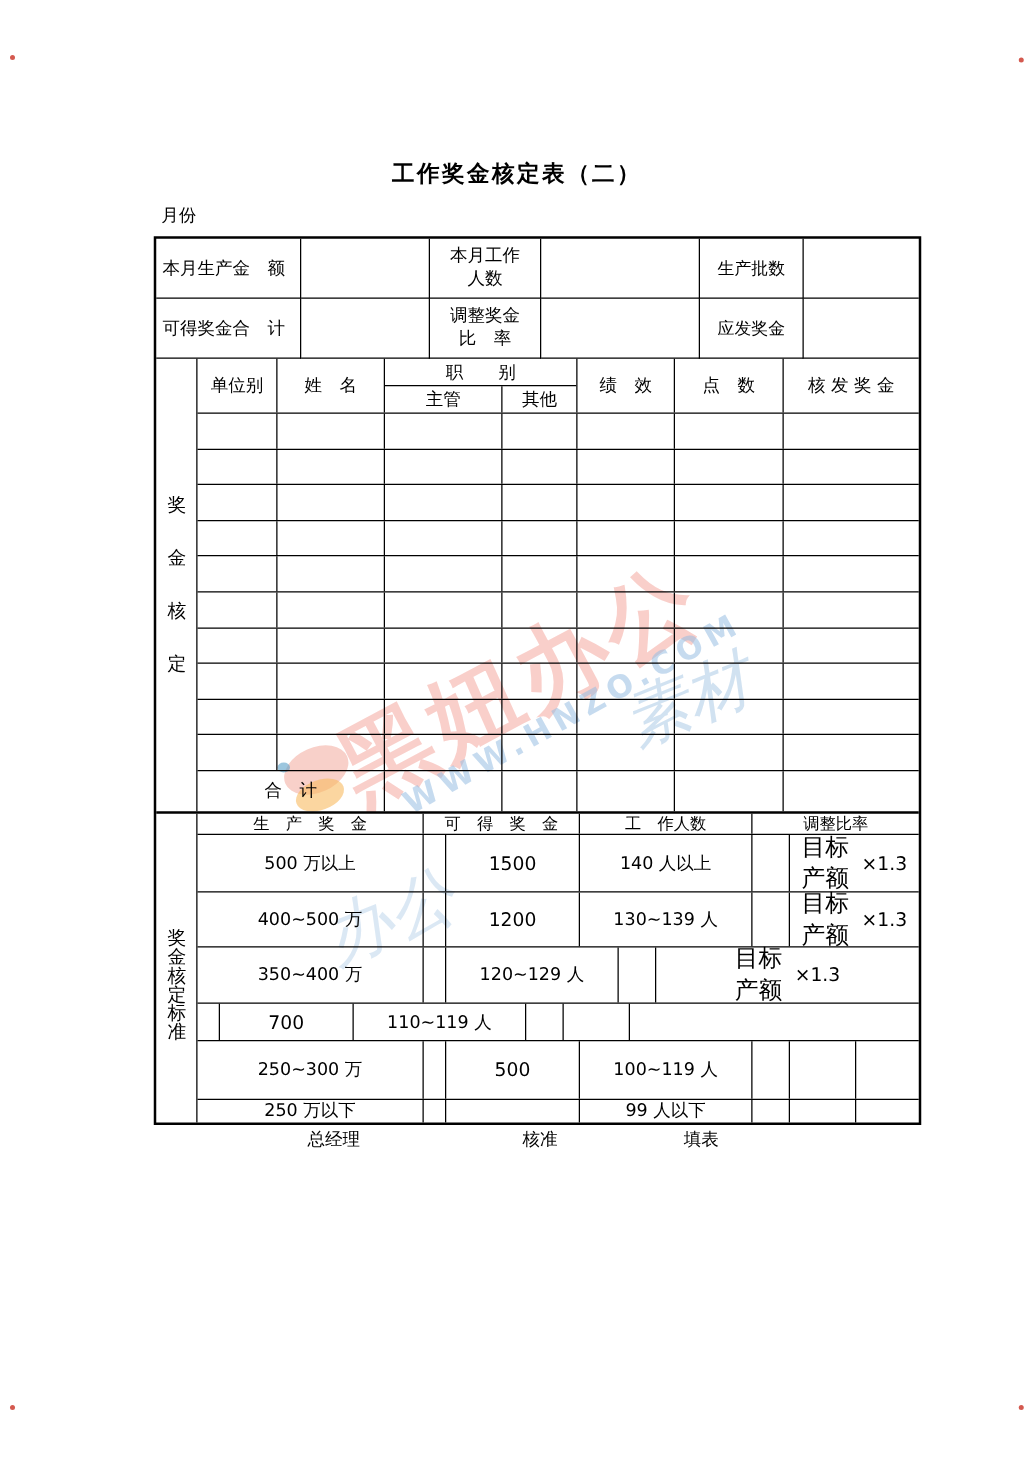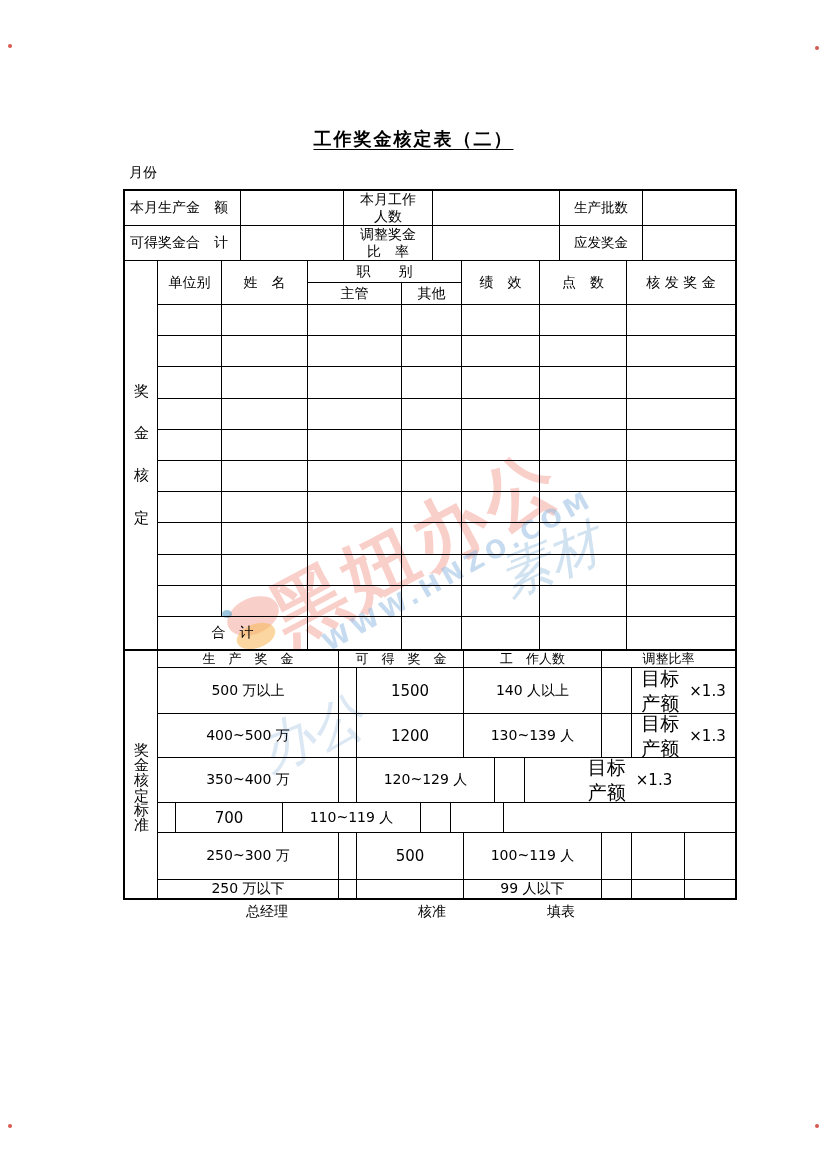--- a/index.html
+++ b/index.html
@@ -1,21 +1,21 @@
 <!DOCTYPE html>
 <html><head>
 <meta charset="utf-8">
 <style>
   * { margin:0; padding:0; box-sizing:border-box; }
   html,body { background:#ffffff; }
   .page { position:relative; width:827px; height:1169px; background:#fff; overflow:hidden;
           font-family:"DejaVu Sans","Liberation Sans",sans-serif; color:#000; }
   .title { position:absolute; top:127px; left:0; right:0; text-align:center;
            font-size:18px; font-weight:bold; letter-spacing:2px; }
-  .title span { text-decoration:underline; text-underline-offset:4px;margin-top:21px; }
+  .title span { text-underline-offset:4px;margin-top:21px; }
   .month { position:absolute; top:164px; left:129px; font-size:14px; }
 
   
   .wm { position:absolute; inset:0; pointer-events:none; }
   .wm-logo { position:absolute; left:212px; top:498px; width:410px; text-align:center;
              font-size:74px; font-weight:bold; letter-spacing:5px; white-space:nowrap;
              color:rgba(238,130,115,0.38); transform:rotate(-28deg); }
   .wm-site { position:absolute; left:288px; top:556px; width:340px; text-align:center;
              font-size:25px; font-weight:bold; letter-spacing:5px; white-space:nowrap;
              color:rgba(151,189,226,0.55); transform:rotate(-29deg); }
@@ -38,21 +38,21 @@
          border:2px solid #000; display:flex; flex-direction:column; font-size:14px; }
   .r { display:flex; }
   .c { border-right:1px solid #000; display:flex; align-items:center; justify-content:center;
        text-align:center; overflow:hidden; }
   .nr { border-right:none; }
   .bb { border-bottom:1px solid #000; }
   .pl { justify-content:flex-start; padding-left:5px; text-align:left; }
   .two { flex-direction:column; line-height:1.25; }
 
   
-  .sec1 .r { height:35px; }
+  .sec1 .r { height:48px; }
   .s1c1{width:116px;} .s1c2{width:103px;} .s1c3{width:89px;} .s1c4{width:127px;}
   .s1c5{width:83px; font-size:13.5px;} .s1c6{flex:1;}
 
   
   .sec2 { flex:1; display:flex; }
   .strip { width:33px; border-right:1px solid #000; display:flex; align-items:center; justify-content:center; }
   .vtext { writing-mode:vertical-rl; text-orientation:upright; font-size:15px; }
   .vt1 { letter-spacing:42px; }
   .vt2 { letter-spacing:15px; }
   .sec2main { flex:1; display:flex; flex-direction:column; }

